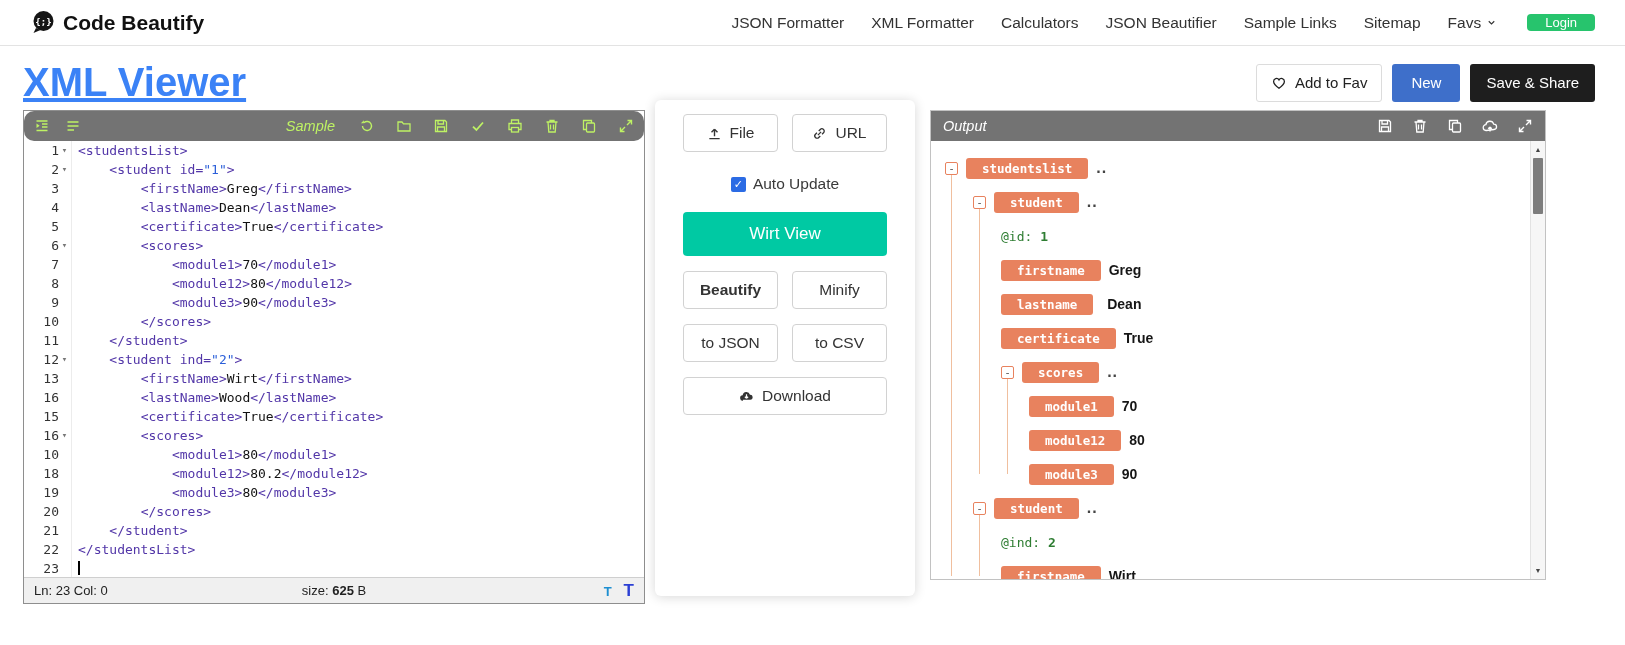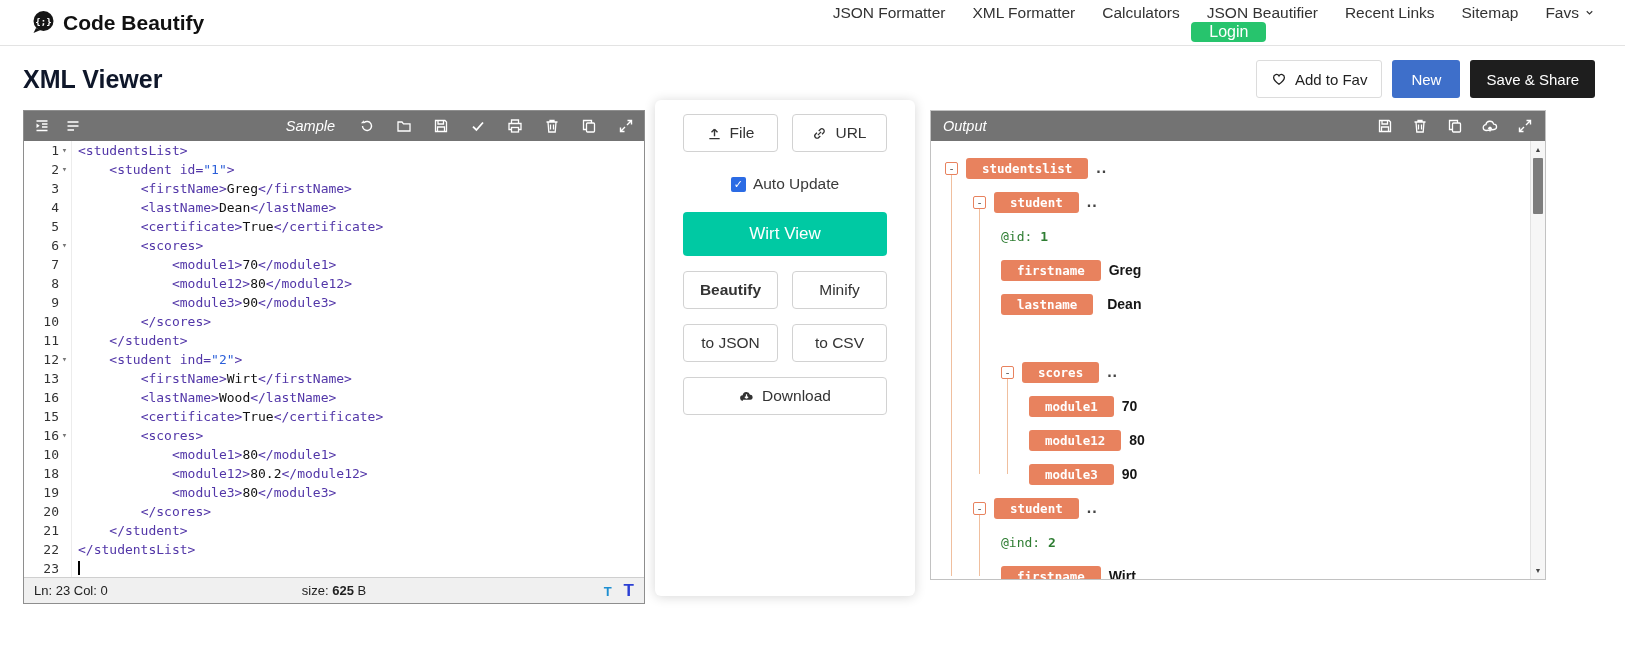--- a/index.html
+++ b/index.html
@@ -8,37 +8,37 @@
     position: relative; width: 1625px; height: 645px; overflow: hidden;
     background:#fff; font-family:"Liberation Sans", sans-serif; color:#222;
   }
   .icon svg { width:16px; height:16px; display:block; }
 
   
   .topbar { height:46px; display:flex; align-items:center; padding:0 30px; border-bottom:1px solid #e3e3e3; }
   .logo { display:flex; align-items:center; gap:6px; cursor:pointer; }
   .logo .icon svg { width:27px; height:27px; }
   .logo-text { font-size:21px; font-weight:bold; color:#111; }
-  .nav { margin-left:auto; display:flex; align-items:center;flex-direction:column; }
+  .nav { margin-left:auto; display:flex; align-items:center; }
   .nav-items { display:flex; align-items:center; gap:27px; }
   .nav-item { font-size:15.5px; color:#333; cursor:pointer; display:flex; align-items:center; gap:5px; white-space:nowrap; }
   .nav-item .icon svg { width:11px; height:11px; }
-  .login-btn { margin-left:30px; background:#27c46d; color:#fff; border:none; border-radius:4px; padding:1px 18px; font-size:16px; font-family:inherit; cursor:pointer; }
+  .login-btn { margin-left:30px; background:#27c46d; color:#fff; border:none; border-radius:4px; padding:1px 18px; font-size:13px; font-family:inherit; cursor:pointer; }
 
   
   .titlebar { display:flex; align-items:center; padding:14px 30px 0 23px; }
-  .page-title { font-size:25px; font-weight:600; color:#0f172a; }
+  .page-title { font-size:40px; font-weight:600; color:#3b82f6;text-decoration:underline; }
   .page-actions { margin-left:auto; display:flex; align-items:center; gap:10px; }
   .fav-btn { height:38px; padding:0 14px; display:flex; align-items:center; gap:8px; background:#fff; border:1px solid #dcdcdc; border-radius:3px; font-size:15px; color:#222; font-family:inherit; cursor:pointer; }
   .new-btn { height:38px; padding:0 19px; background:#3e6fca; color:#fff; border:none; border-radius:3px; font-size:15px; font-family:inherit; cursor:pointer; }
   .share-btn { height:38px; padding:0 16px; background:#1e1e1e; color:#fff; border:none; border-radius:3px; font-size:15px; font-family:inherit; cursor:pointer; }
 
   
   .editor-panel { position:absolute; left:23px; top:110px; width:622px; height:494px; border:1px solid #8e8e8e; background:#fff; display:flex; flex-direction:column; }
-  .ed-toolbar { flex:0 0 30px; background:#737373; color:#ffffff; display:flex; align-items:center; padding:0 10px; }
+  .ed-toolbar { flex:0 0 30px; background:#737373; color:#bef264; display:flex; align-items:center; padding:0 10px;border-radius:10px; }
   .tb-group { display:flex; align-items:center; gap:15px; }
   #ed-icons-right { gap:21px; }
   .tb-right { margin-left:auto; display:flex; align-items:center; gap:24px; }
   .sample { font-style:italic; font-size:14.5px; cursor:pointer; }
   .ed-toolbar .icon, .out-header .icon { cursor:pointer; }
   .ed-body { flex:1 1 auto; overflow:hidden; font-family:"DejaVu Sans Mono", monospace; font-size:13px; background:#fff; }
   .ln-row { display:flex; height:19px; line-height:19px; }
   .ln-num { flex:0 0 48px; display:flex; justify-content:flex-end; align-items:center; color:#333; border-right:1px solid #ececec; padding-right:1px; }
   .ln-num .fold { width:11px; font-size:9px; color:#777; text-align:center; cursor:pointer; }
   .ln-code { white-space:pre; padding-left:6px; }
@@ -98,21 +98,21 @@
           </svg>
         </span>
       <span class="logo-text">Code Beautify</span>
     </div>
     <nav class="nav">
       <div id="nav-items" class="nav-items">
           <span class="nav-item">JSON Formatter</span>
           <span class="nav-item">XML Formatter</span>
           <span class="nav-item">Calculators</span>
           <span class="nav-item">JSON Beautifier</span>
-          <span class="nav-item">Recent Links</span>
+          <span class="nav-item">Sample Links</span>
           <span class="nav-item">Sitemap</span>
           <span class="nav-item">Favs<span class="icon">
               <svg viewBox="0 0 16 16">
                 <path d="M4 6.2l4 4 4-4" stroke="currentColor" stroke-width="1.6" fill="none"></path>
               </svg>
             </span></span>
         </div>
       <button class="login-btn">Login</button>
     </nav>
   </header>
@@ -468,20 +468,24 @@
             <span class="t-attr">@id: <b>1</b></span>
           </div>
           <div class="t-row" style="top: 112px; left: 70px;">
             <span class="t-chip">firstname</span>
             <span class="t-val">Greg</span>
           </div>
           <div class="t-row" style="top: 146px; left: 70px; gap: 14px;">
             <span class="t-chip">lastname</span>
             <span class="t-val">Dean</span>
           </div>
+          <div class="t-row" style="top: 180px; left: 70px;">
+            <span class="t-chip">certificate</span>
+            <span class="t-val">True</span>
+          </div>
           <div class="t-row" style="top: 214px; left: 70px;">
             <span class="t-box">-</span>
             <span class="t-chip">scores</span>
             <span class="t-suffix">..</span>
           </div>
           <div class="t-row" style="top: 248px; left: 98px;">
             <span class="t-chip">module1</span>
             <span class="t-val">70</span>
           </div>
           <div class="t-row" style="top: 282px; left: 98px;">

